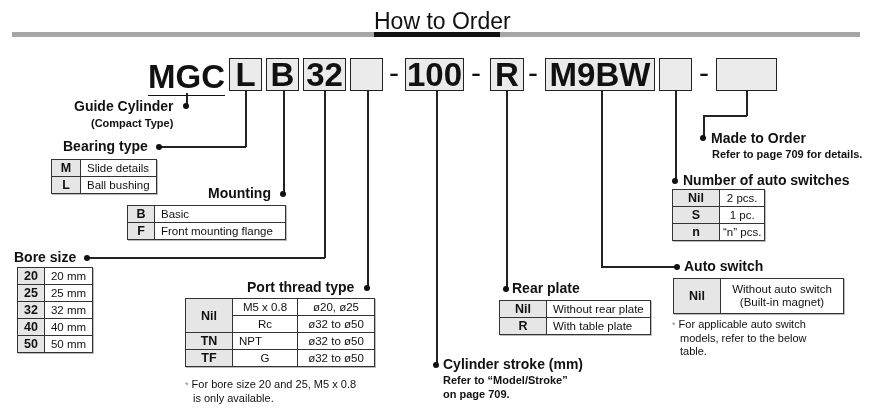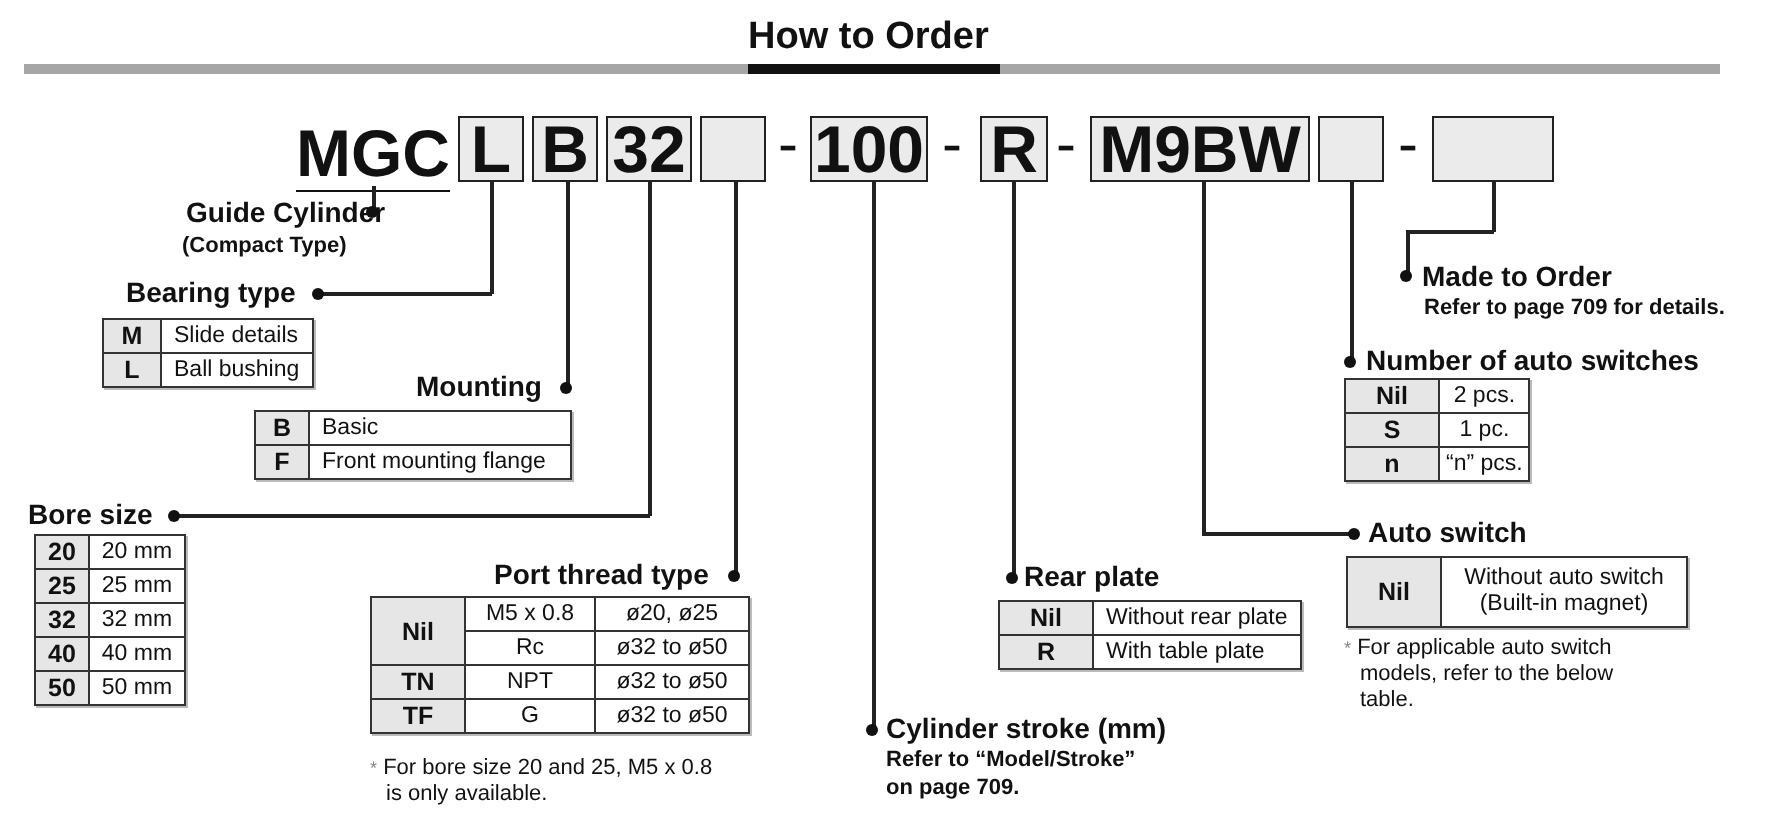--- a/index.html
+++ b/index.html
@@ -1,19 +1,19 @@
 <!DOCTYPE html>
 <html><head>
 <meta charset="utf-8">
 <style>
   html, body { margin:0; padding:0; background:#ffffff; }
   body { width:889px; height:417px; position:relative; overflow:hidden;
          font-family:"Liberation Sans", sans-serif; color:#111; }
   .abs { position:absolute; }
-  .title { font-weight:bold; font-size:19px; left:374px; top:8px; }
+  .title { font-weight:normal; font-size:23px; left:374px; top:8px; }
   .rule-gray { left:12px; top:32px; width:408px; height:5px; background:#a6a6a6; }
   .rule-black { left:374px; top:32px; width:126px; height:5px; background:#111; }
   .rule-gray2 { left:500px; top:32px; width:360px; height:5px; background:#a6a6a6; }
 
   .code-big { font-weight:bold; font-size:33px; line-height:36px; }
   .mgc { left:148px; top:59px; border-bottom:1.5px solid #111; padding-bottom:0px; }
   .box { border:1.5px solid #222; background:#ebebeb; height:33px; top:58px;
          display:flex; align-items:center; justify-content:center; box-sizing:border-box; }
   .dash { font-size:30px; font-weight:normal; top:56px; }
 
@@ -49,21 +49,21 @@
 <div class="abs dash" style="left:471px;">-</div>
 <div class="abs box code-big" style="left:490px;width:34px;">R</div>
 <div class="abs dash" style="left:528px;">-</div>
 <div class="abs box code-big" style="left:545px;width:110px;">M9BW</div>
 <div class="abs box" style="left:659px;width:33px;"></div>
 <div class="abs dash" style="left:699px;">-</div>
 <div class="abs box" style="left:716px;width:61px;"></div>
 
 <div class="abs vl" style="left:186px;top:93px;height:15px;"></div>
 <div class="abs dot" style="left:183px;top:103px;"></div>
-<div class="abs lbl" style="left:74px;top:98px;margin-left:19px;">Guide Cylinder</div>
+<div class="abs lbl" style="left:74px;top:98px;">Guide Cylinder</div>
 <div class="abs sub" style="left:91px;top:117px;">(Compact Type)</div>
 
 <div class="abs vl" style="left:245px;top:91px;height:56px;"></div>
 <div class="abs hl" style="left:160px;top:146px;width:86px;"></div>
 <div class="abs dot" style="left:156px;top:144px;"></div>
 <div class="abs lbl" style="left:63px;top:138px;">Bearing type</div>
 <table class="t" style="left:51px;top:159px;">
   <tbody>
       <tr>
     <td class="k" style="width:16px;">M</td>
@@ -130,21 +130,21 @@
     <td class="k" rowspan="2" style="width:34px;">Nil</td>
     <td style="text-align:center;width:52px;">M5 x 0.8</td>
     <td style="text-align:center;width:64px;">ø20, ø25</td>
   </tr>
   <tr>
     <td style="text-align:center;">Rc</td>
     <td style="text-align:center;">ø32 to ø50</td>
   </tr>
   <tr>
     <td class="k">TN</td>
-    <td style="text-align:center;">NPT</td>
+    <td style="text-align:left;">NPT</td>
     <td style="text-align:center;">ø32 to ø50</td>
   </tr>
   <tr>
     <td class="k">TF</td>
     <td style="text-align:center;">G</td>
     <td style="text-align:center;">ø32 to ø50</td>
   </tr>
 </tbody>
   </table>
 <div class="abs note" style="left:185px;top:378px;">

